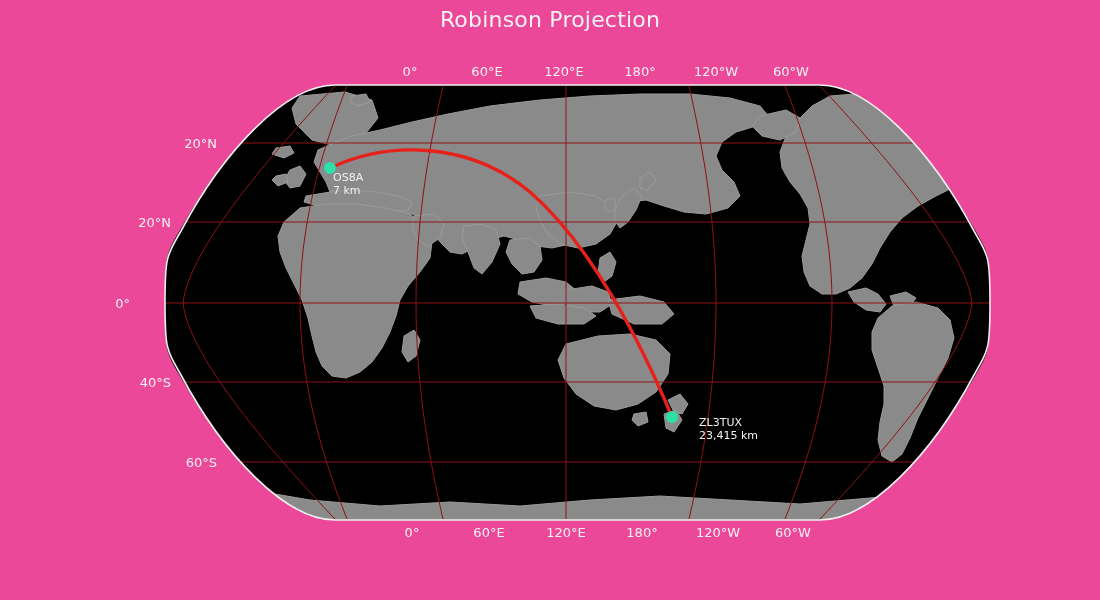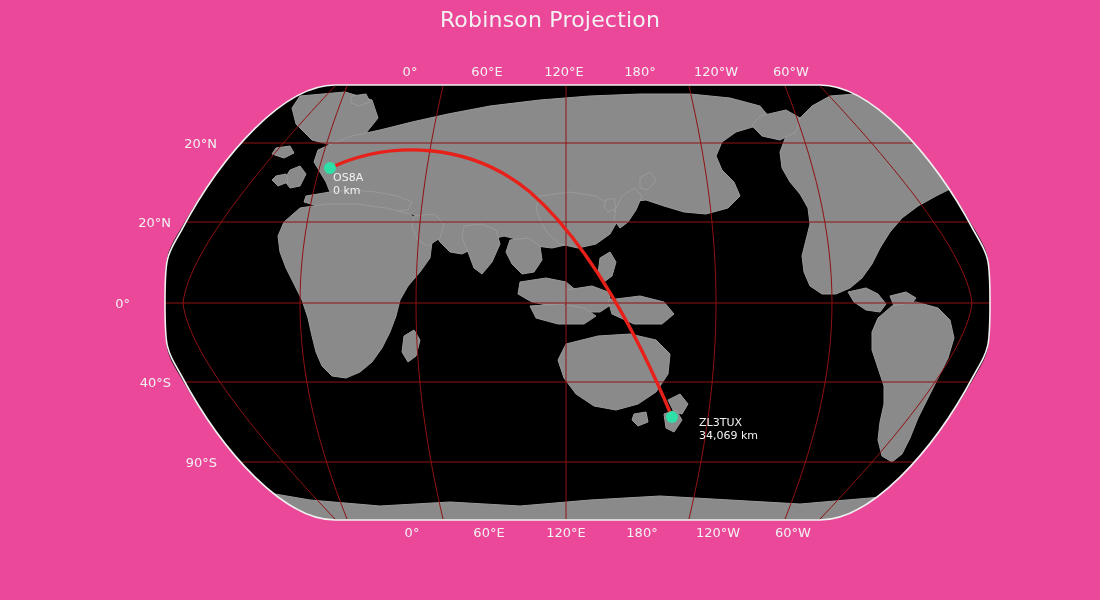--- a/index.html
+++ b/index.html
@@ -88,21 +88,21 @@
   <div class="lontick" style="left:489px; top:525px;">60°E</div>
   <div class="lontick" style="left:566px; top:525px;">120°E</div>
   <div class="lontick" style="left:642px; top:525px;">180°</div>
   <div class="lontick" style="left:718px; top:525px;">120°W</div>
   <div class="lontick" style="left:793px; top:525px;">60°W</div>
 
   <div class="lattick" style="right:883px; top:143px;">20°N</div>
   <div class="lattick" style="right:929px; top:222px;">20°N</div>
   <div class="lattick" style="right:970px; top:303px;">0°</div>
   <div class="lattick" style="right:929px; top:382px;">40°S</div>
-  <div class="lattick" style="right:883px; top:462px;">90°S</div>
+  <div class="lattick" style="right:883px; top:462px;">60°S</div>
 
   <svg id="mapsvg" width="1100" height="600" viewBox="0 0 1100 600">
     <defs>
       <clipPath id="mapclip">
         <path d="M335,85 L820,85 C870,85 930,150 975,230 C990,255 990,258 990,303
                  C990,348 990,351 975,376 C930,456 870,520 820,520
                  L335,520 C285,520 225,456 180,376 C165,351 165,348 165,303
                  C165,258 165,255 180,230 C225,150 285,85 335,85 Z"></path>
       </clipPath>
     </defs>
@@ -218,20 +218,20 @@
              C990,348 989,349 974,375 C932,454 870,520 820,520
              L335,520 C285,520 223,454 181,375 C166,349 165,348 165,303
              C165,258 166,257 181,231 C223,152 285,85 335,85 Z" fill="none" stroke="#f0f0f0" stroke-width="1.6"></path>
 
     <circle cx="330" cy="168" r="6" fill="#2ee0a8"></circle>
     <circle cx="672" cy="417" r="6" fill="#2ee0a8"></circle>
   </svg>
 
   <div class="stationlabel" style="left:333px; top:171px;">
     <div>OS8A</div>
-    <div>0 km</div>
+    <div>7 km</div>
   </div>
   <div class="stationlabel" style="left:699px; top:416px;">
     <div>ZL3TUX</div>
-    <div>34,069 km</div>
+    <div>23,415 km</div>
   </div>
 
 </div>
 
 </body></html>

